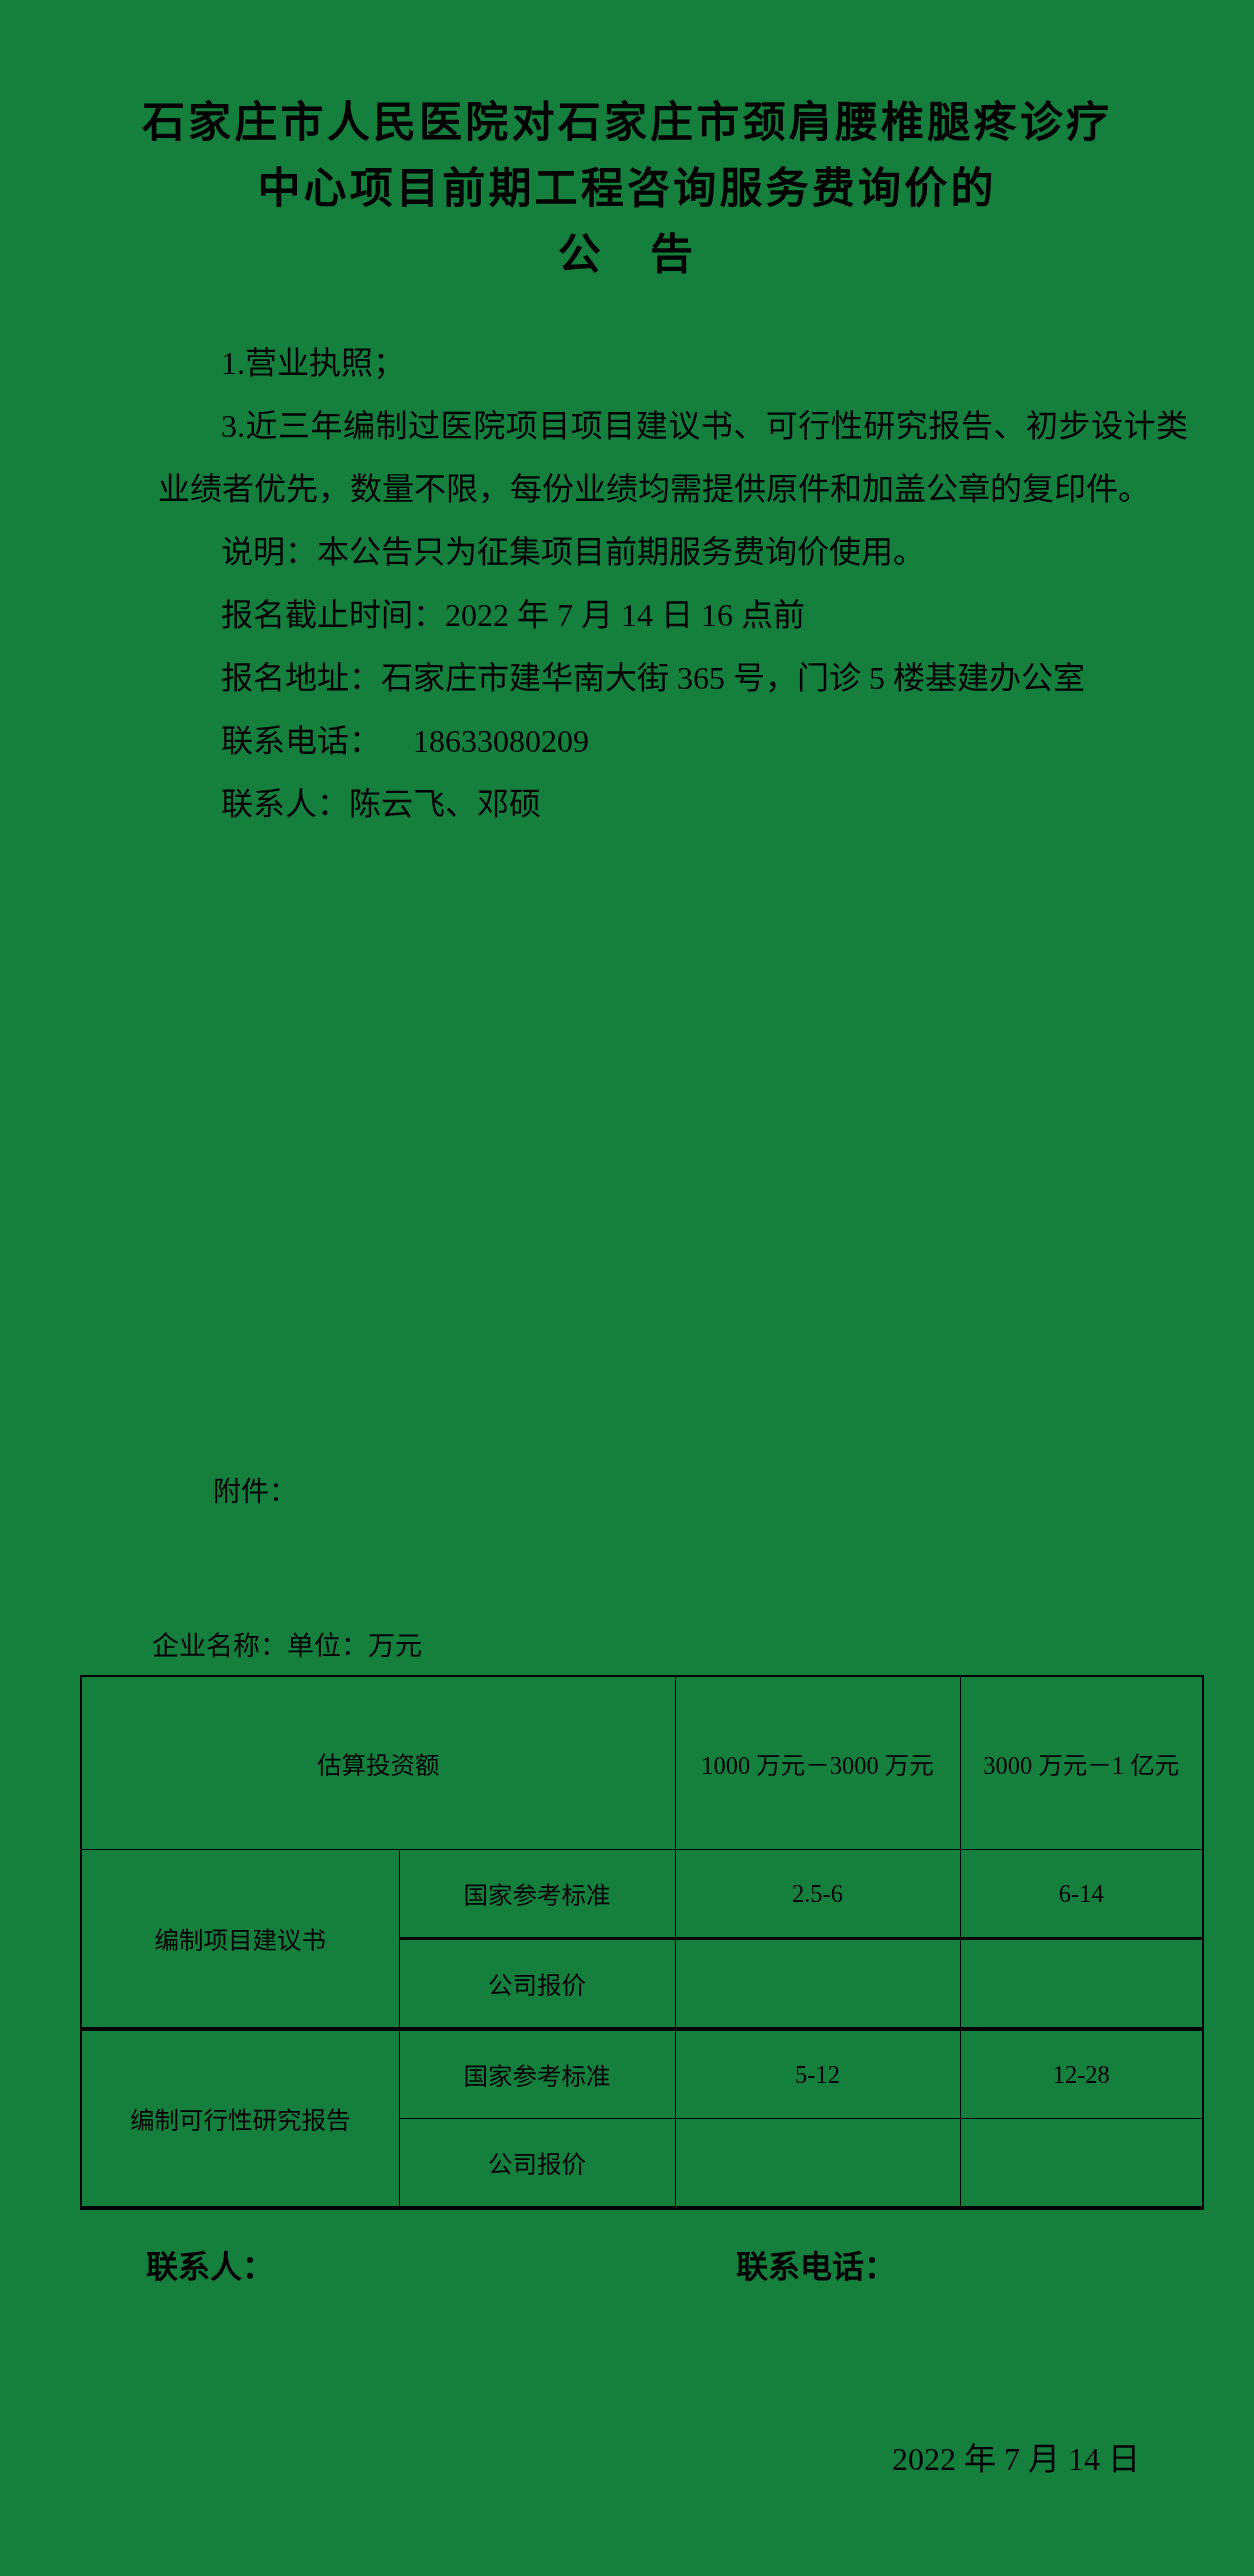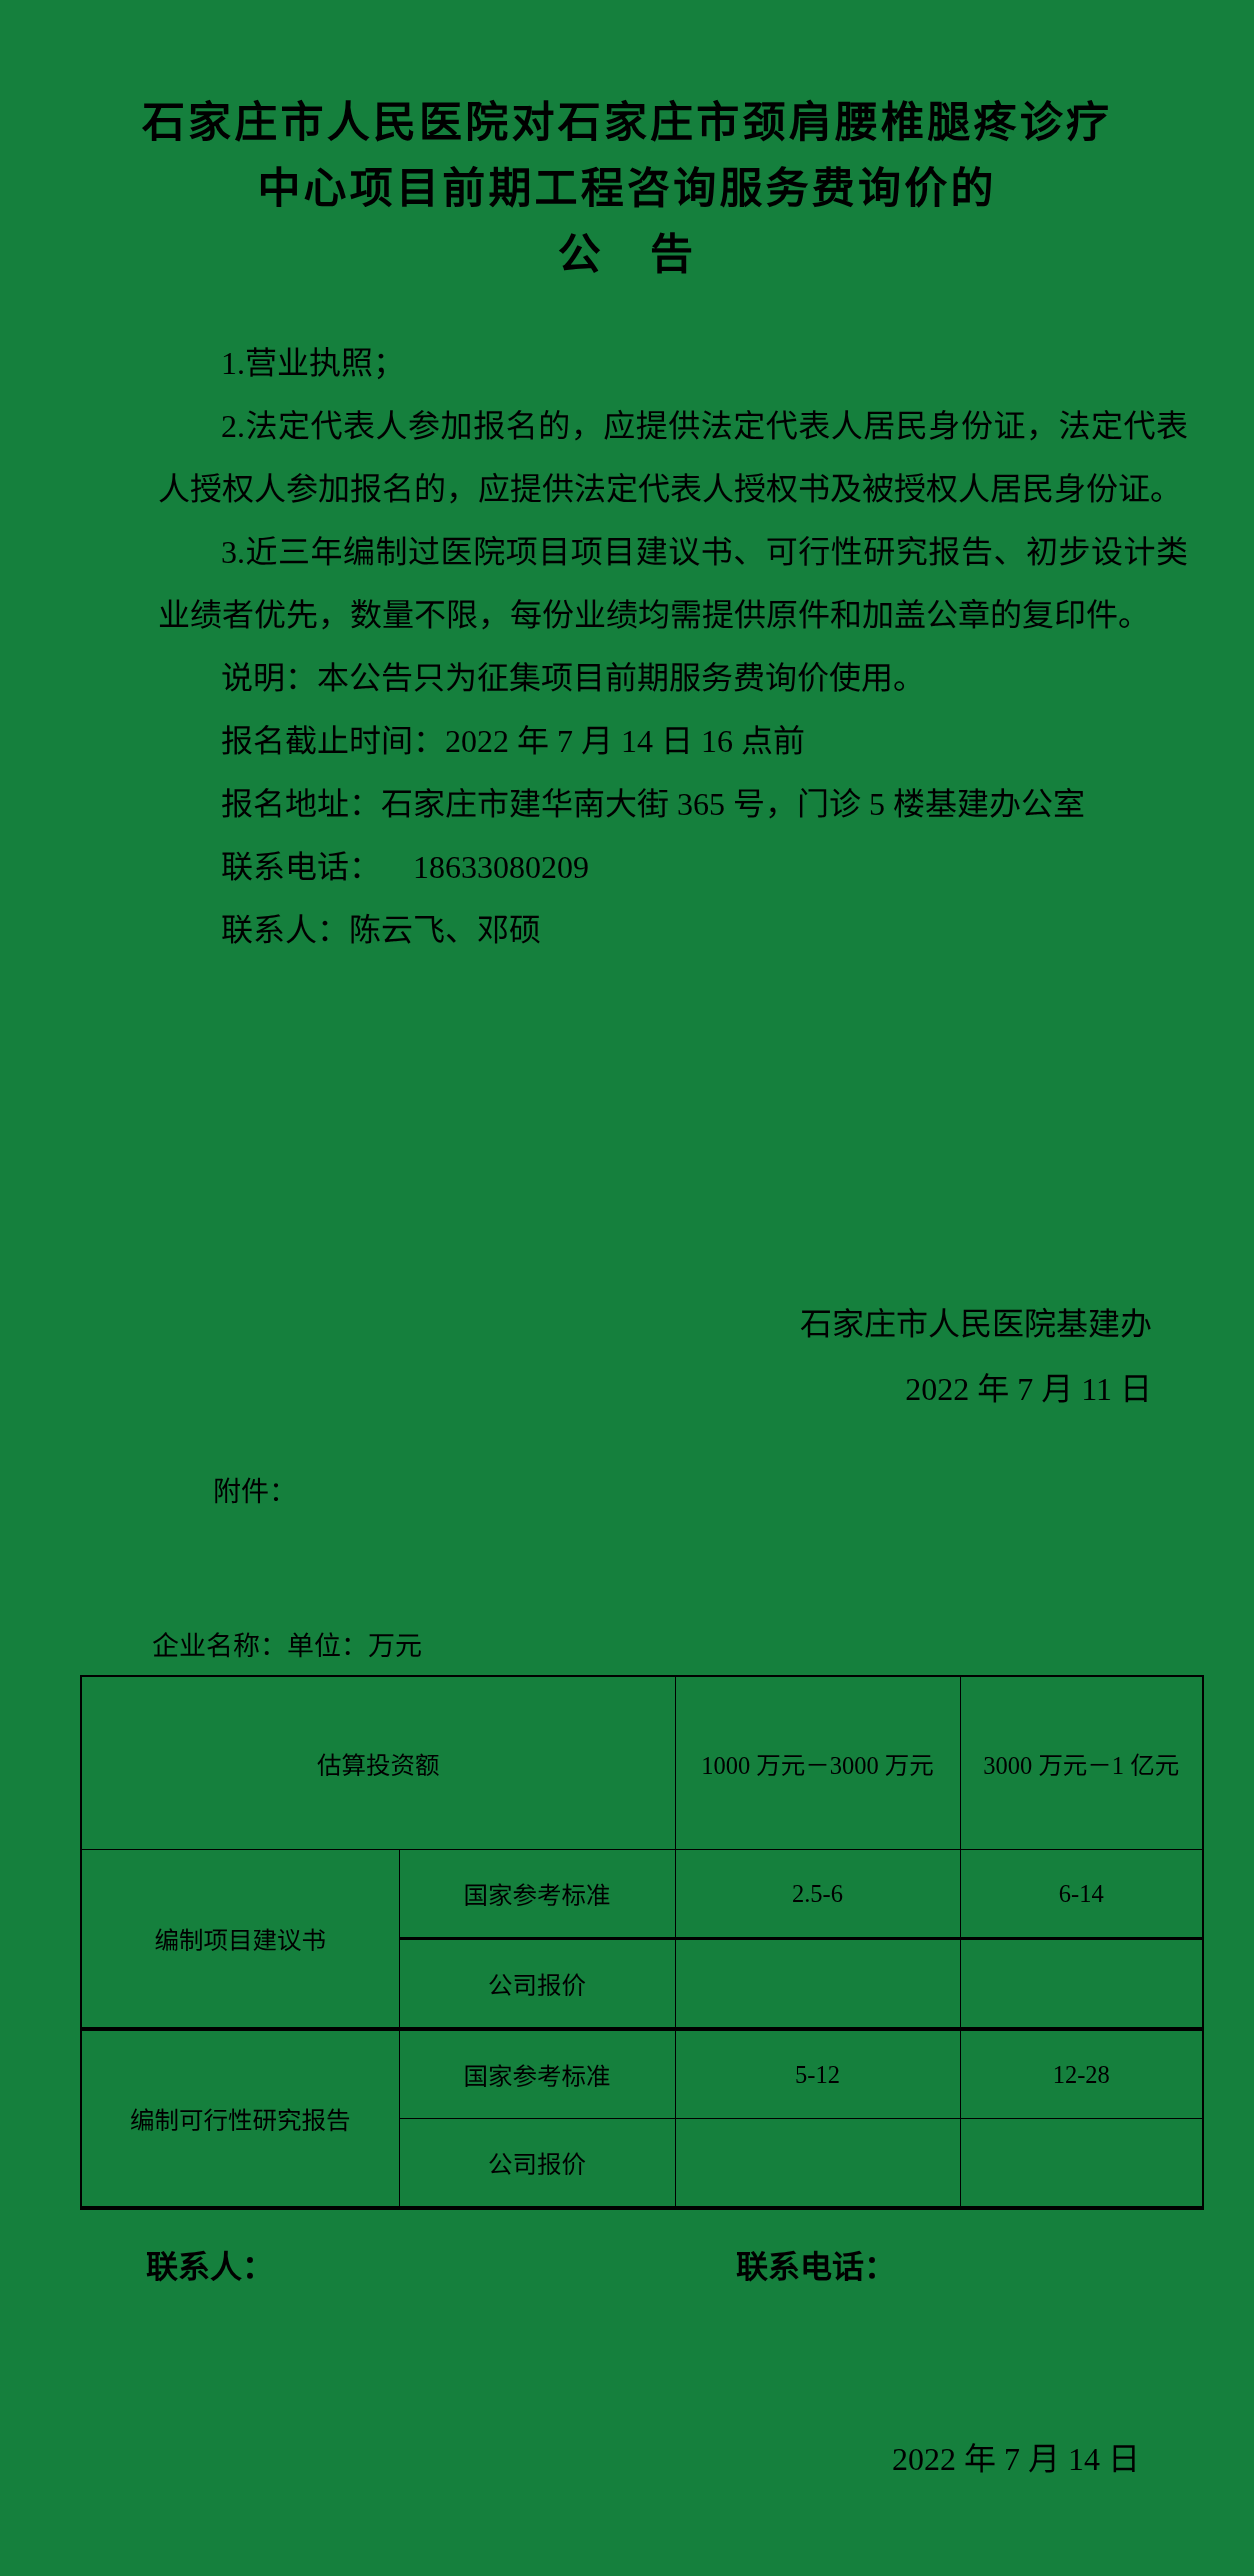--- a/index.html
+++ b/index.html
@@ -127,33 +127,28 @@
 <div class="page">
 
   <div class="doc-title">
     <div>石家庄市人民医院对石家庄市颈肩腰椎腿疼诊疗</div>
     <div>中心项目前期工程咨询服务费询价的</div>
     <div>公　告</div>
   </div>
 
   <div class="body-block">
     <p>1.营业执照；</p>
-    <p>2.法定代表人参加报名的，应提供法定代表人居民身份证，法定代表人授权人参加报名的，应提供法定代表人授权书及被授权人居民身份证。</p>
     <p>3.近三年编制过医院项目项目建议书、可行性研究报告、初步设计类业绩者优先，数量不限，每份业绩均需提供原件和加盖公章的复印件。</p>
     <p class="p-bold">说明：本公告只为征集项目前期服务费询价使用。</p>
     <p>报名截止时间：2022 年 7 月 14 日 16 点前</p>
     <p>报名地址：石家庄市建华南大街 365 号，门诊 5 楼基建办公室</p>
     <p>联系电话：  18633080209</p>
     <p>联系人：陈云飞、邓硕</p>
   </div>
 
-  <div class="signature">
-    <div>石家庄市人民医院基建办</div>
-    <div>2022 年 7 月 11 日</div>
-  </div>
 
   <div class="attach-label">附件：</div>
 
   <div class="company-row">
     <span>企业名称：</span>
     <span>单位：万元</span>
   </div>
 
   <table class="quote-table">
     <colgroup>

